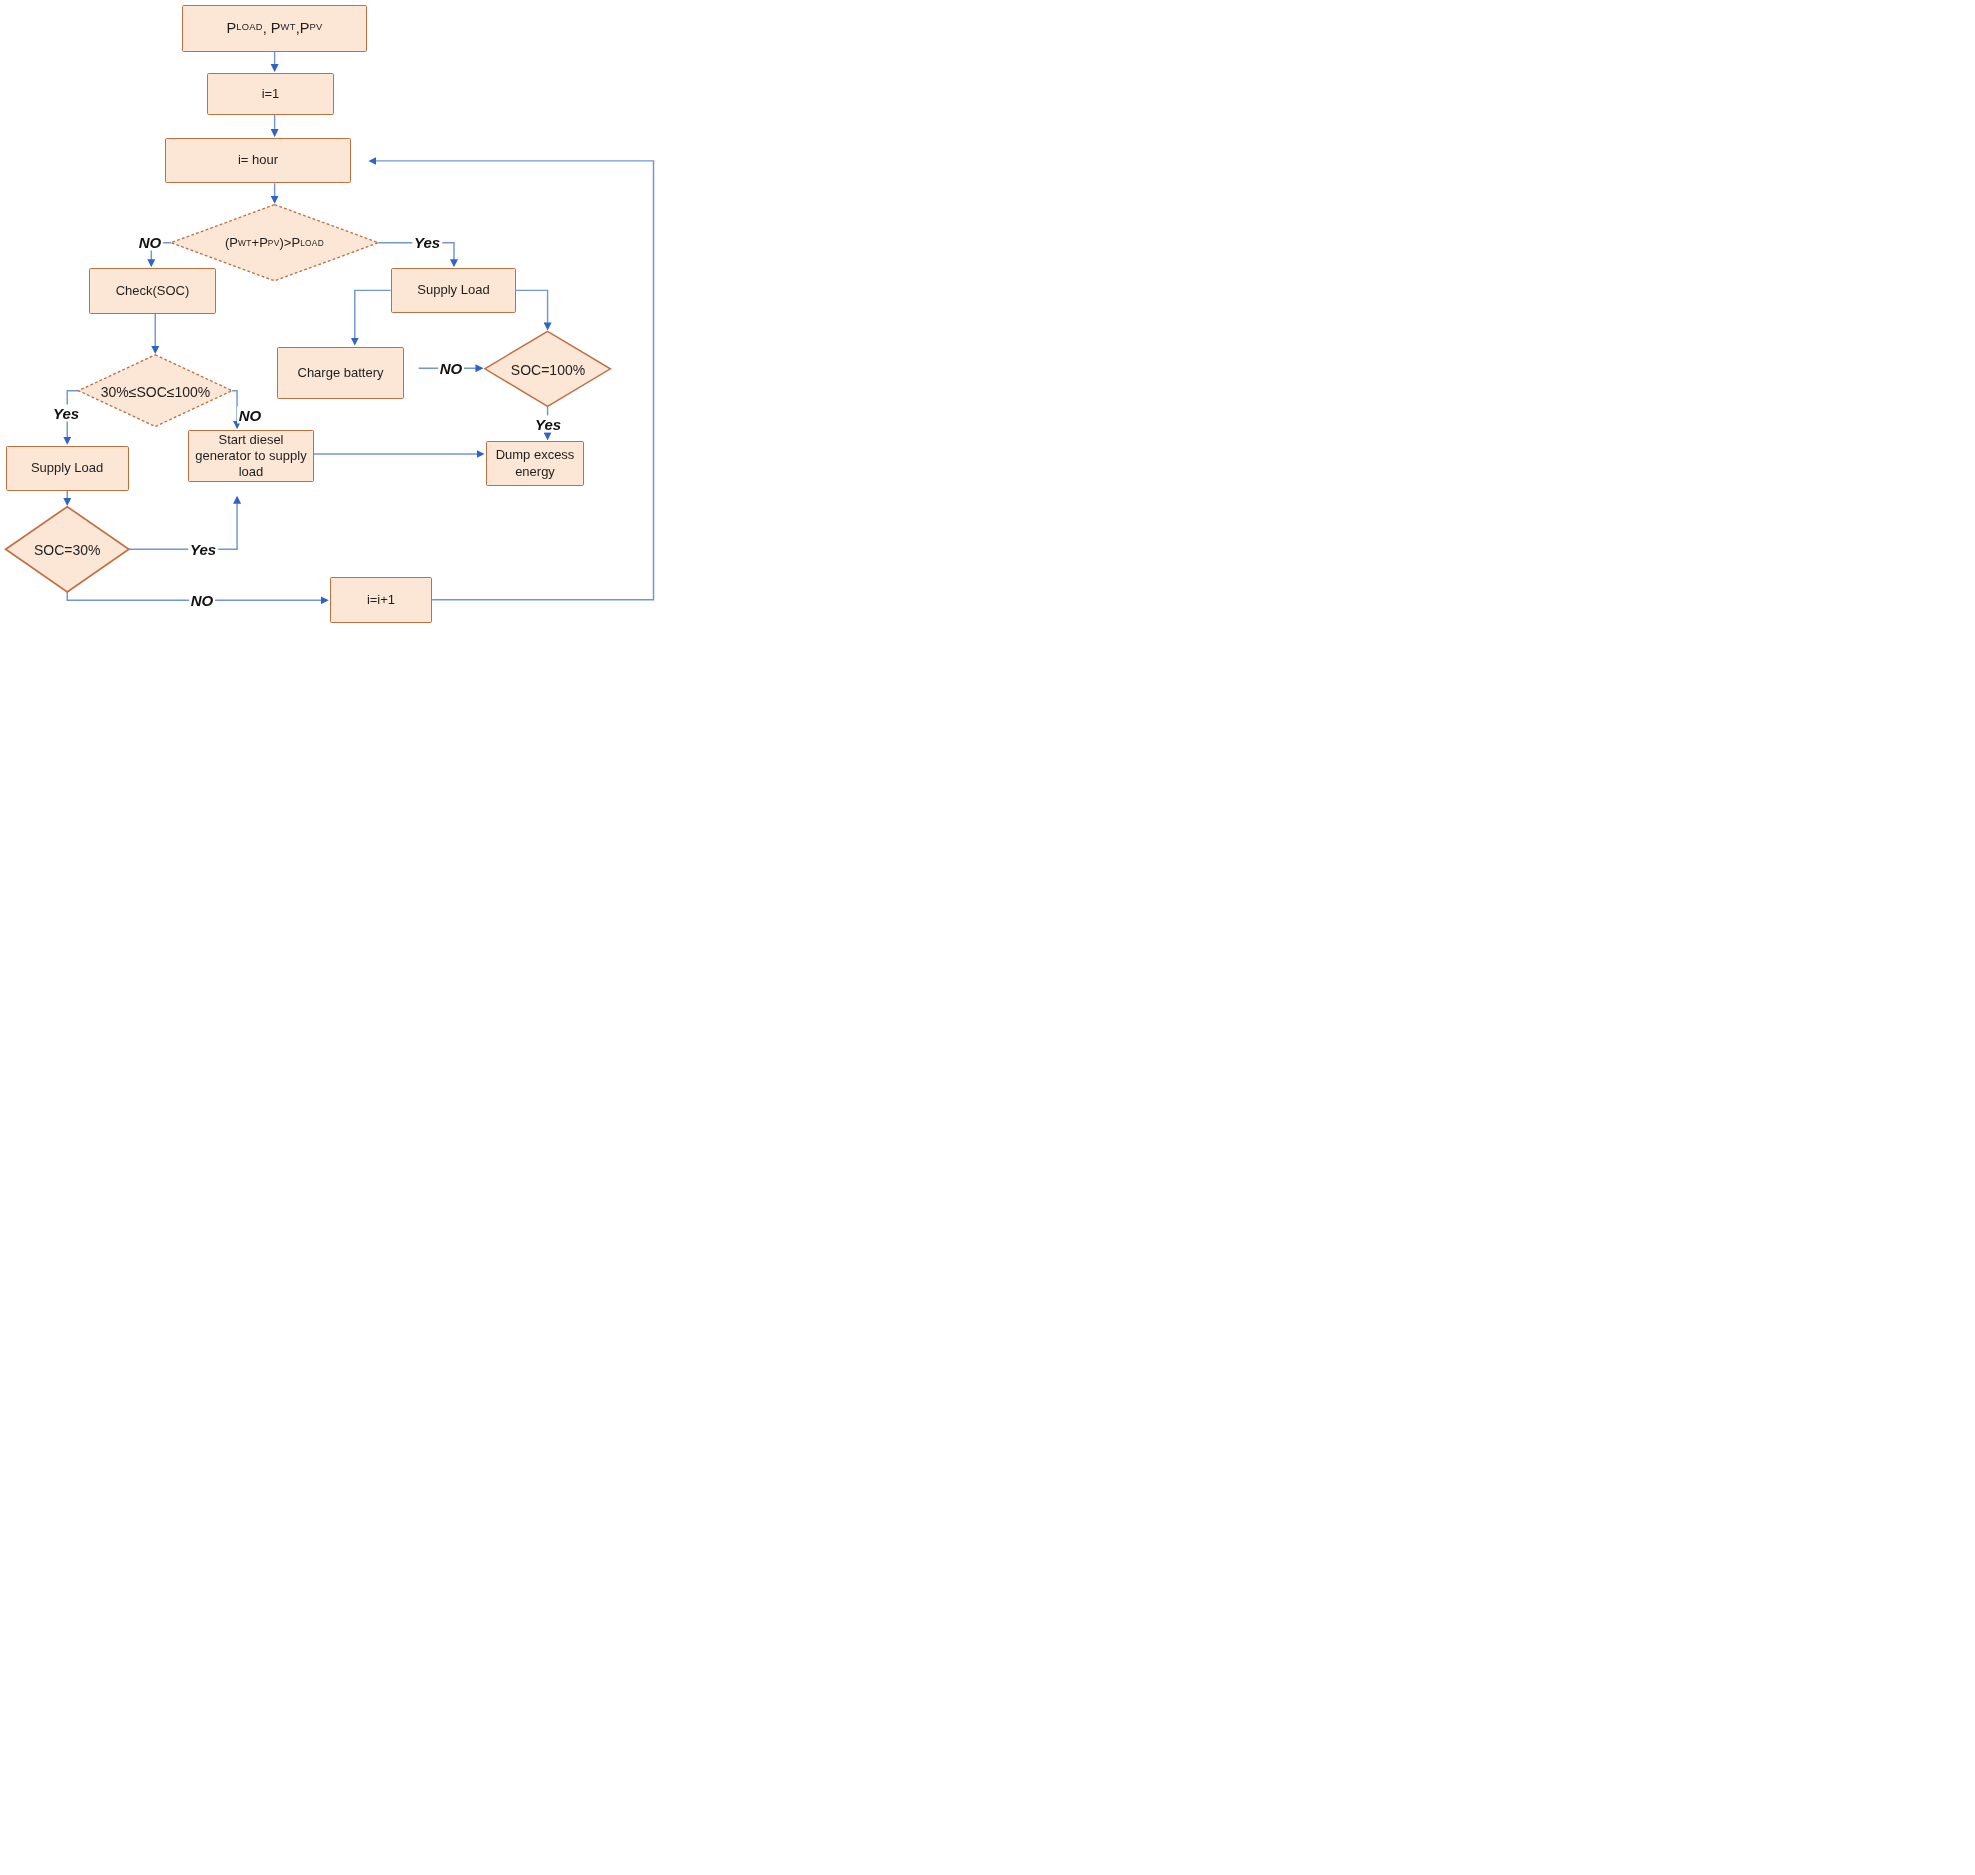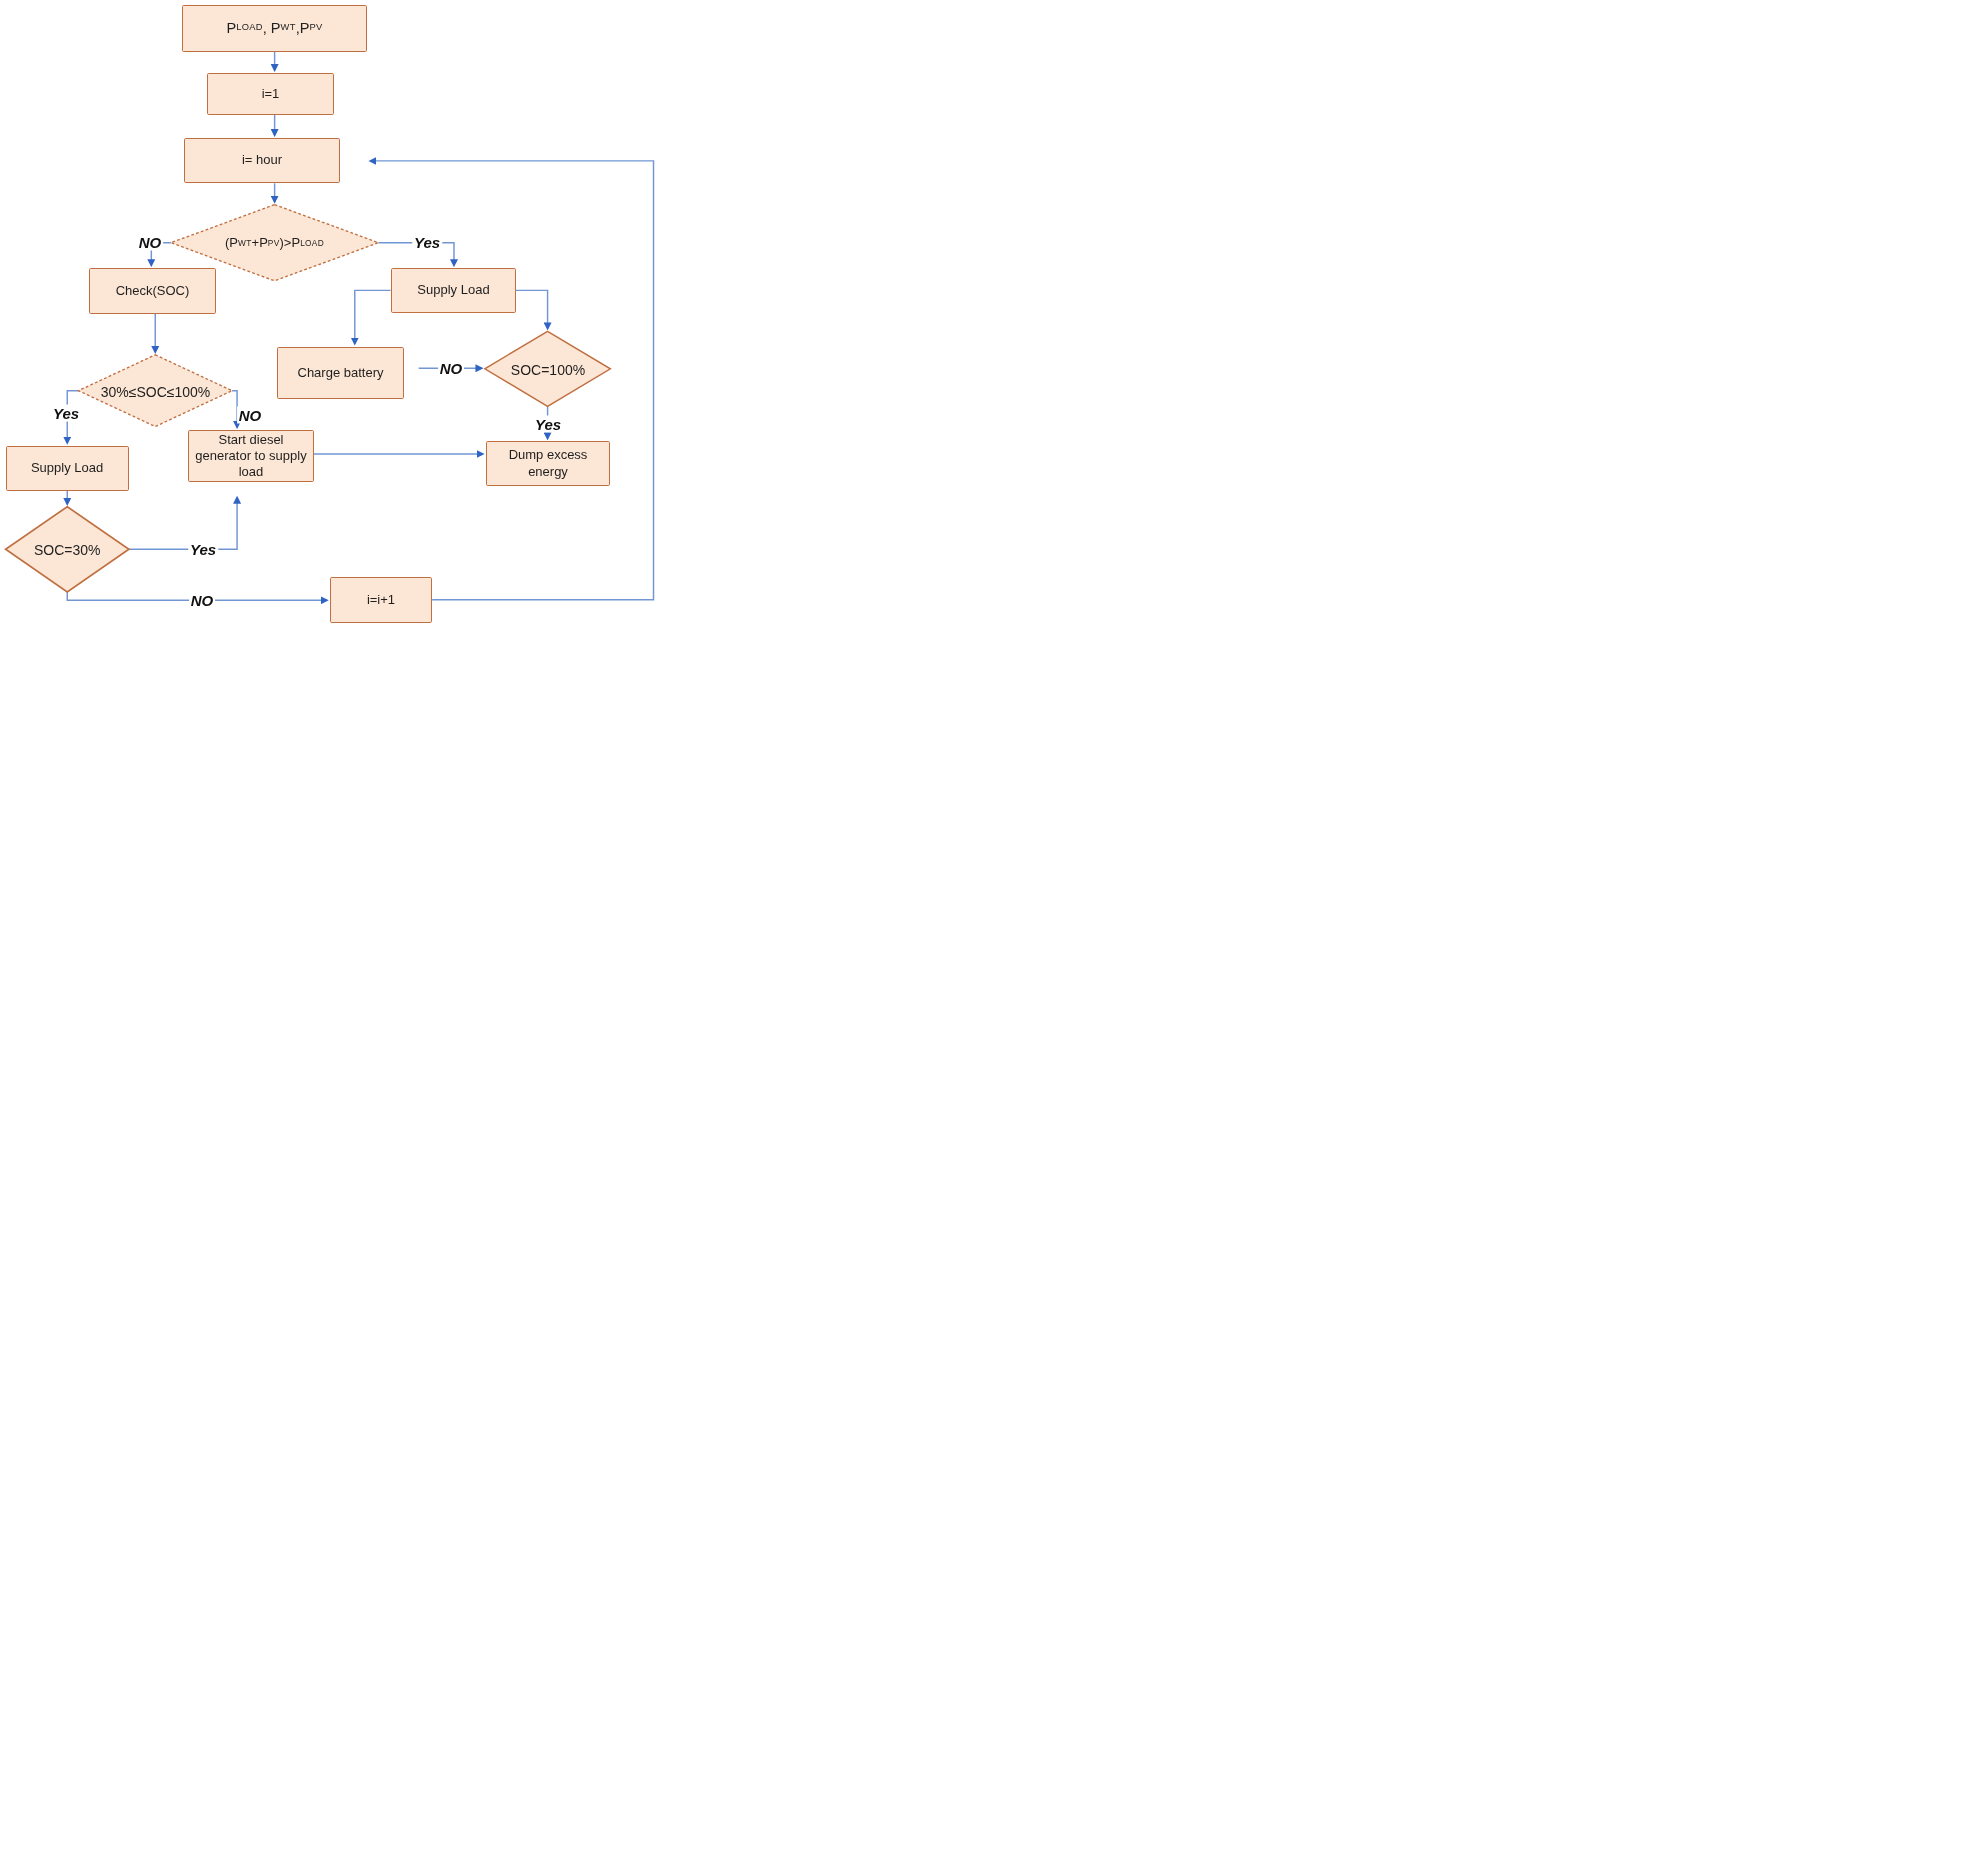--- a/index.html
+++ b/index.html
@@ -76,27 +76,27 @@
 
   <div class="node big-text" style="left:182px;top:4.5px;width:185px;height:47px;">
       <span>P</span>
       <span class="sub">LOAD</span>
       <span>, P</span>
       <span class="sub">WT</span>
       <span>,P</span>
       <span class="sub">PV</span>
     </div>
   <div class="node" style="left:207px;top:73px;width:127px;height:42px;">i=1</div>
-  <div class="node" style="left:184px;top:138px;width:156px;height:45px;text-align:right;">i= hour</div>
+  <div class="node" style="left:165px;top:138px;width:186px;height:45px;text-align:right;">i= hour</div>
   <div class="node" style="left:89px;top:268px;width:127px;height:46px;">Check(SOC)</div>
   <div class="node" style="left:391px;top:268px;width:125px;height:45px;">Supply Load</div>
   <div class="node" style="left:277px;top:347px;width:127px;height:52px;">Charge battery</div>
   <div class="node" style="left:5.6px;top:446px;width:123px;height:45px;">Supply Load</div>
   <div class="node" style="left:188px;top:430px;width:126px;height:52px;">Start diesel generator to supply load</div>
-  <div class="node" style="left:486px;top:441px;width:124px;height:45px;">Dump excess energy</div>
+  <div class="node" style="left:486px;top:441px;width:98px;height:45px;">Dump excess energy</div>
   <div class="node" style="left:330px;top:577px;width:102px;height:46px;">i=i+1</div>
 
   <div class="diamond-label formula" style="left:185px;top:230px;width:179px;height:25px;">
       <span>(P</span>
       <span class="sub">WT</span>
       <span> +P</span>
       <span class="sub">PV</span>
       <span>)&gt;P</span>
       <span class="sub">LOAD</span>
     </div>

